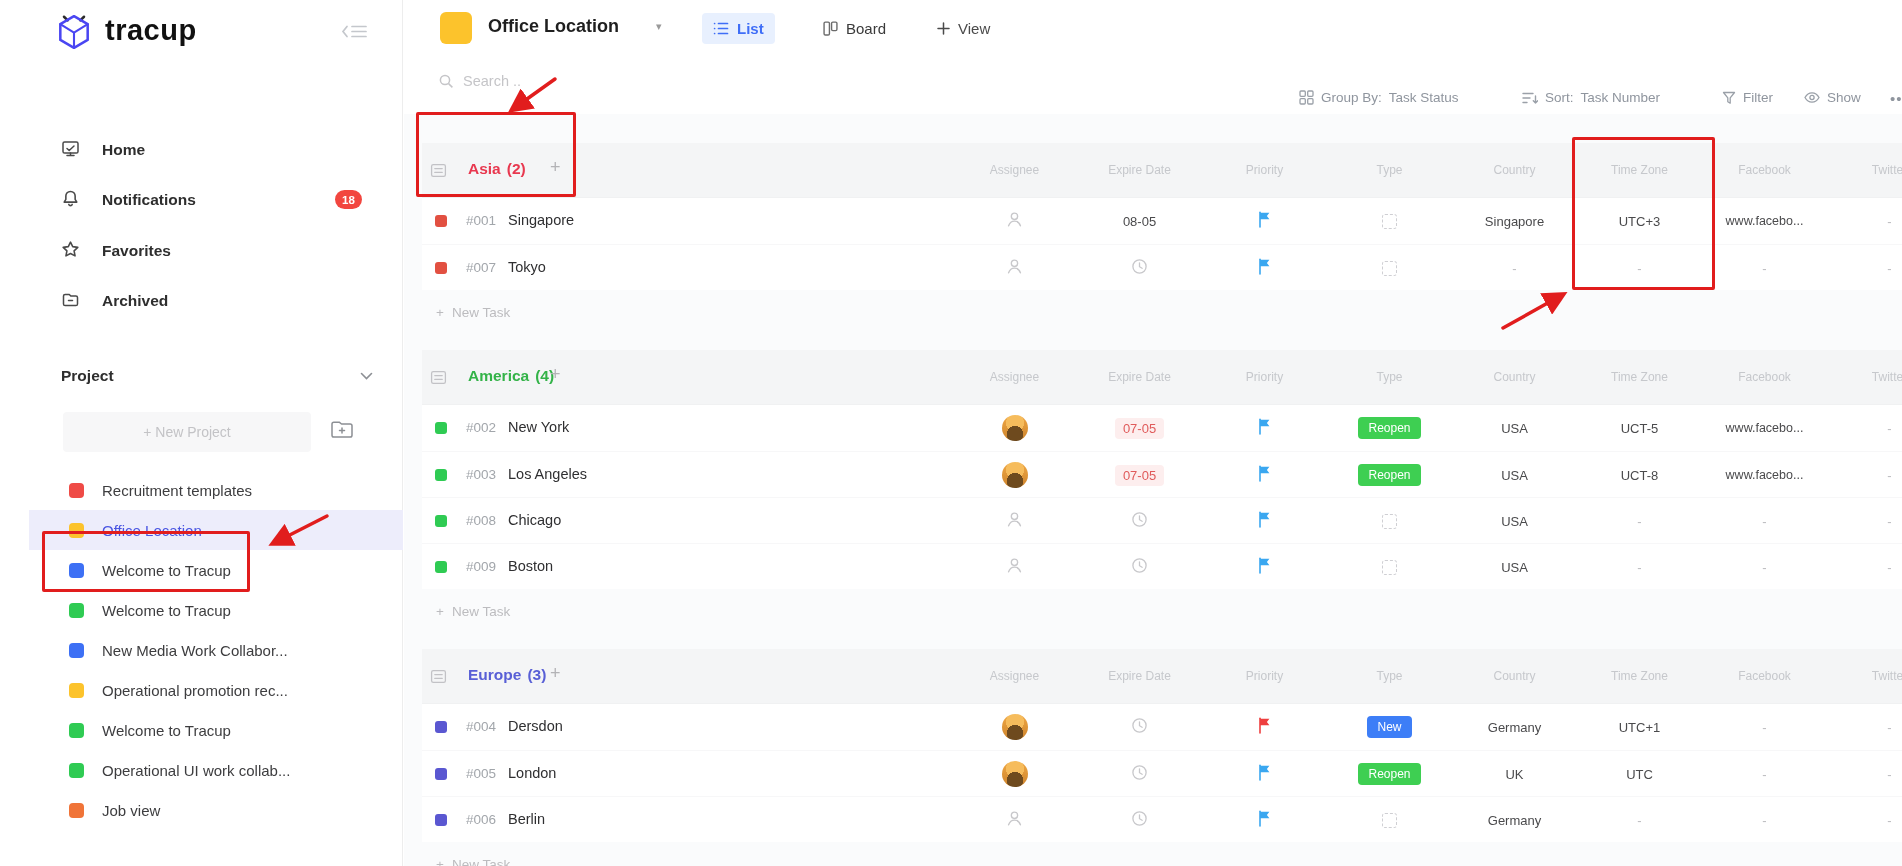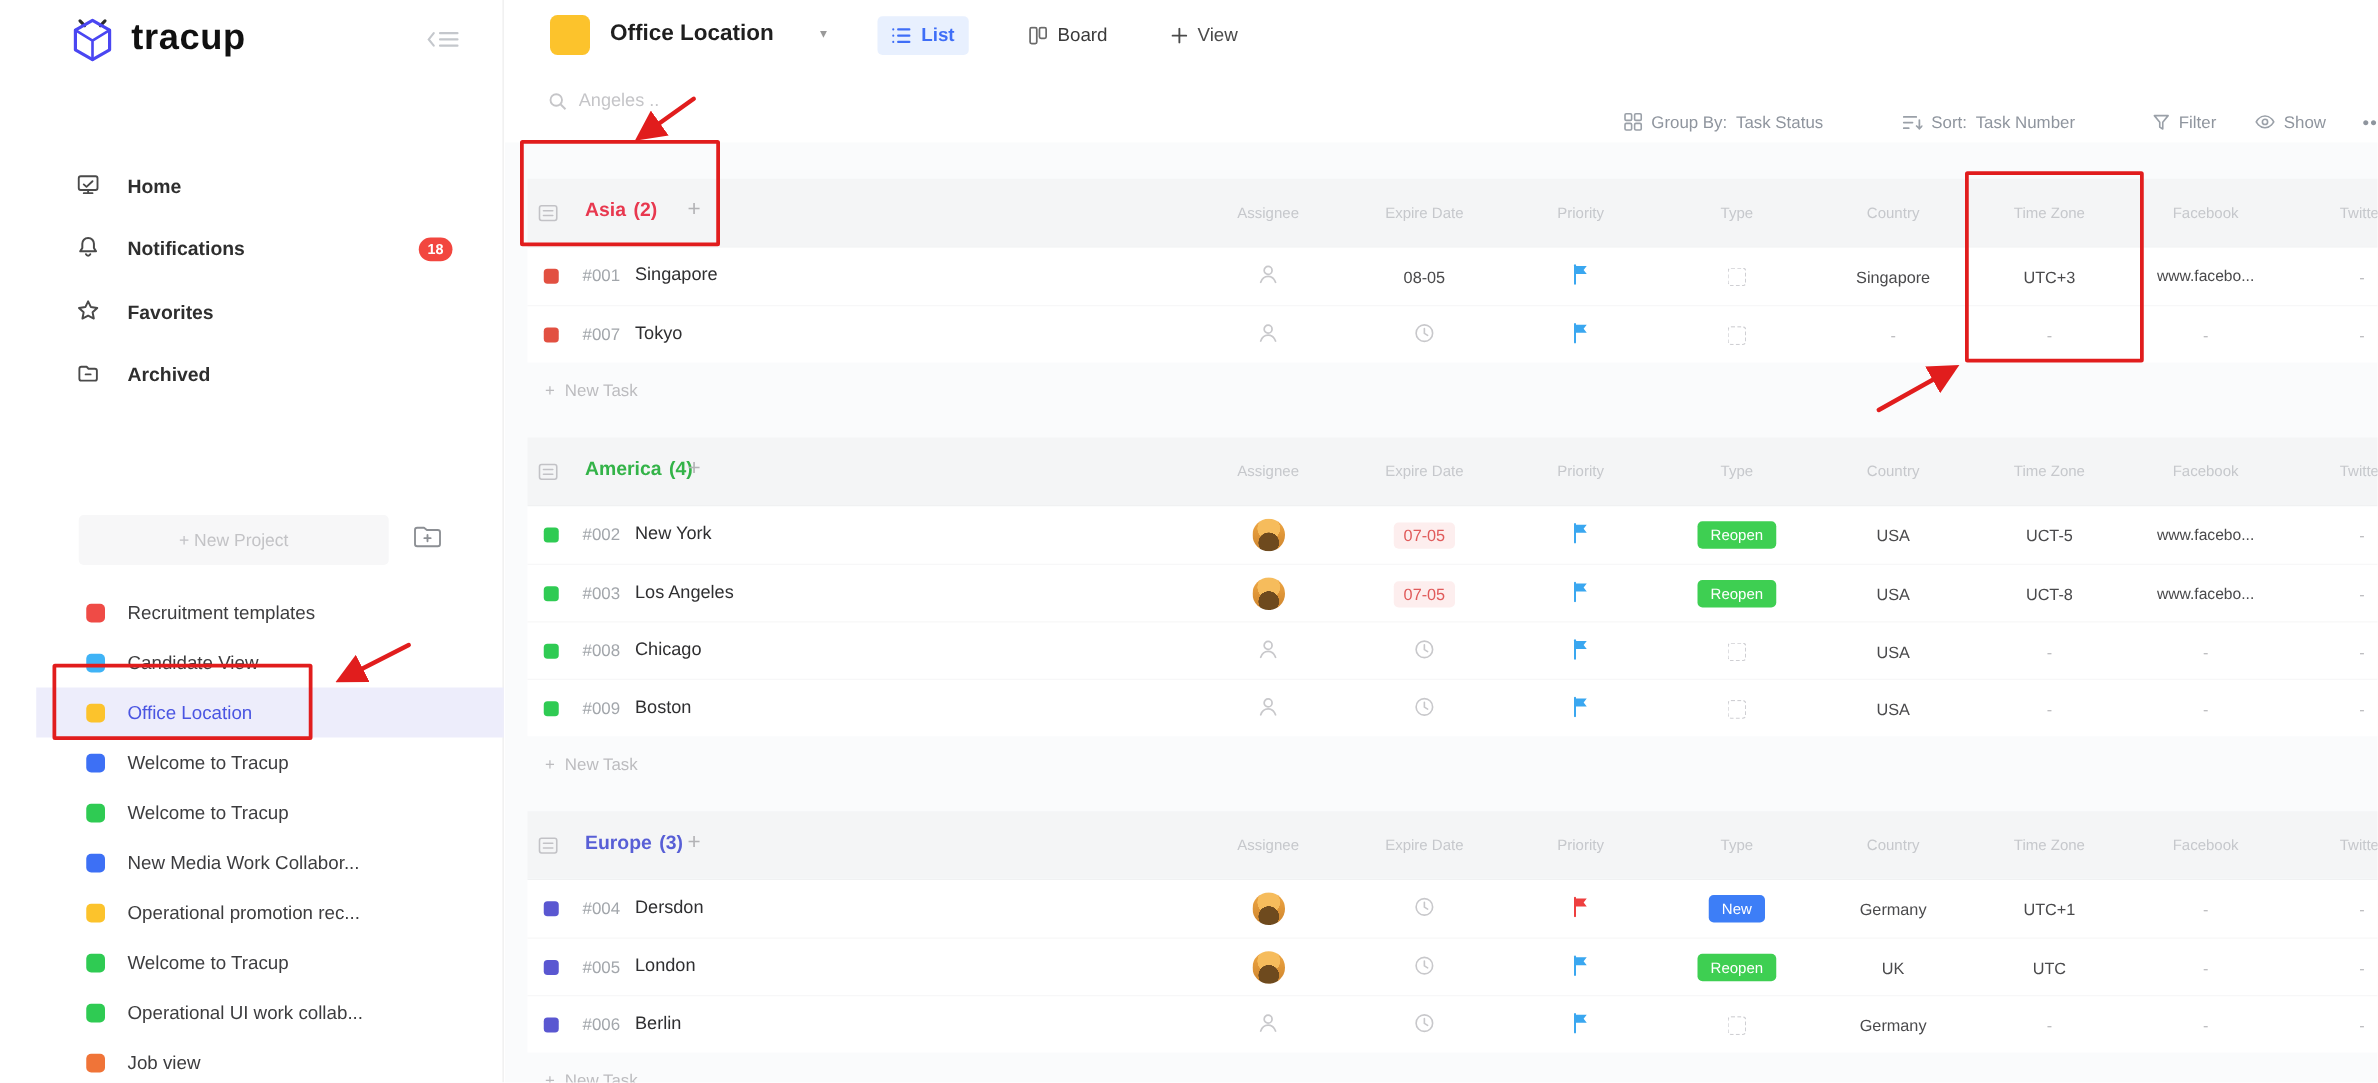--- a/index.html
+++ b/index.html
@@ -144,38 +144,42 @@
         </div>
         <div class="nav-item" style="top: 281px;">
           <span><svg width="19" height="19" viewBox="0 0 19 19" fill="none" stroke="#4a4a4a" stroke-width="1.5" stroke-linejoin="round">
               <path d="M2.5 6c0-.9.7-1.6 1.6-1.6h4.2L9.8 6h5.1c.9 0 1.6.7 1.6 1.6v6.3c0 .9-.7 1.6-1.6 1.6H4.1c-.9 0-1.6-.7-1.6-1.6z"></path>
               <path d="M7.5 10.5h4" stroke-linecap="round"></path>
             </svg></span>
           <div class="lbl">Archived</div>
         </div>
       </div>
 
+    <div class="proj-header">
+      <span class="lbl">Project</span>
+      <span class="chev">
+        <svg width="13" height="9" viewBox="0 0 13 9" fill="none" stroke="#8c8f94" stroke-width="1.6" stroke-linecap="round">
+            <path d="M1.5 1.5l5 5 5-5"></path>
+          </svg>
+      </span>
+    </div>
 
     <div class="new-proj-btn">+ New Project</div>
     <span class="folder-btn">
       <svg width="26" height="24" viewBox="0 0 26 24" fill="none" stroke="#8c8f94" stroke-width="1.5" stroke-linejoin="round">
         <path d="M3 6c0-1 .8-1.8 1.8-1.8h5.4L12.5 6h8.7c1 0 1.8.8 1.8 1.8v9.4c0 1-.8 1.8-1.8 1.8H4.8c-1 0-1.8-.8-1.8-1.8z"></path>
         <path d="M13 10v5M10.5 12.5h5" stroke-linecap="round"></path>
       </svg>
     </span>
 
     <div id="project-list">
         <div class="proj-item">
           <div class="sq" style="background: rgb(239, 75, 70);"></div>
           <div class="lbl">Recruitment templates</div>
         </div>
-        <div class="proj-item">
-          <div class="sq" style="background: rgb(63, 179, 246);"></div>
-          <div class="lbl">Candidate View</div>
-        </div>
         <div class="proj-item selected">
           <div class="sq" style="background: rgb(252, 195, 44);"></div>
           <div class="lbl">Office Location</div>
         </div>
         <div class="proj-item">
           <div class="sq" style="background: rgb(61, 112, 245);"></div>
           <div class="lbl">Welcome to Tracup</div>
         </div>
         <div class="proj-item">
           <div class="sq" style="background: rgb(47, 203, 83);"></div>
@@ -232,21 +236,21 @@
         <span>View</span>
       </div>
     </div>
 
     <div class="search-row">
       <div class="main-search">
         <svg width="16" height="16" viewBox="0 0 16 16" fill="none" stroke="#c5c5c8" stroke-width="1.5">
             <circle cx="7" cy="7" r="4.6"></circle>
             <path d="M10.6 10.6L14.4 14.4"></path>
           </svg>
-        <span>Angeles ..</span>
+        <span>Search ..</span>
       </div>
 
       <div class="tool t-group">
         <svg width="15" height="15" viewBox="0 0 15 15" fill="none" stroke="#9aa0a8" stroke-width="1.3">
           <rect x="1" y="1" width="5.3" height="5.3" rx="1"></rect>
             <rect x="8.7" y="1" width="5.3" height="5.3" rx="1"></rect>
           <rect x="1" y="8.7" width="5.3" height="5.3" rx="1"></rect>
             <rect x="8.7" y="8.7" width="5.3" height="5.3" rx="1"></rect>
         </svg>
         <span>Group By:</span>

